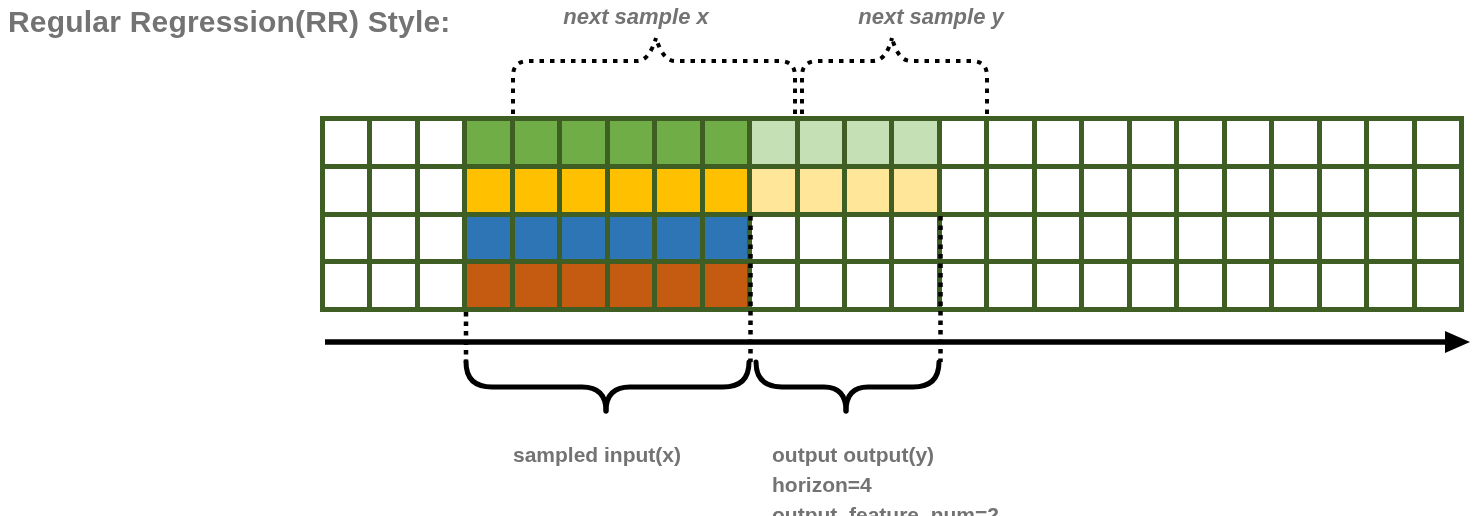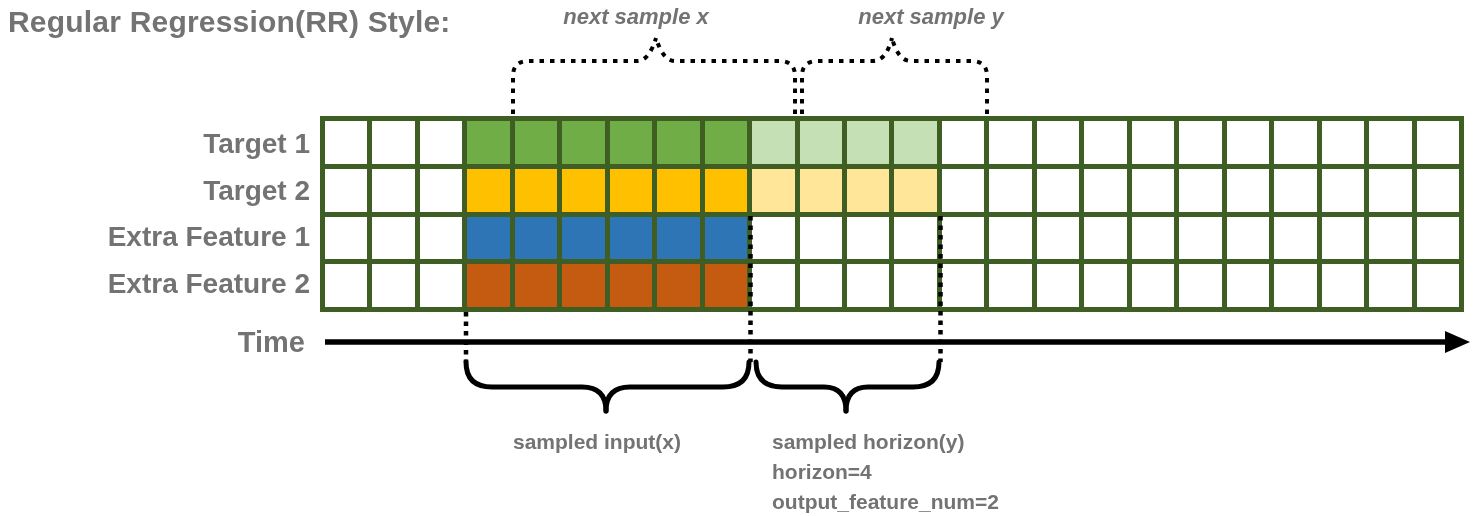--- a/index.html
+++ b/index.html
@@ -31,143 +31,136 @@
     justify-items:end; padding:5px 0;
   }
   .row-label {
     font-size:28px; font-weight:700; white-space:nowrap; line-height:1;
   }
   .time-label {
     position:absolute; left:0; top:326px; width:305px; text-align:right;
     font-size:29px; font-weight:700;
   }
   .bottom-text {
-    position:absolute; top:427px; font-size:21px; font-weight:600;
+    position:absolute; top:440px; font-size:21px; font-weight:600;
     line-height:30px; white-space:nowrap;
   }
   #input-anno { left:513px; }
   #output-anno { left:772px; }
 </style>
 </head>
 <body>
 
 <div class="canvas">
 
   <div class="title">Regular Regression(RR) Style:</div>
 
   <div class="top-anno" id="anno-x">next sample x</div>
   <div class="top-anno" id="anno-y">next sample y</div>
 
-  <div class="row-labels" id="row-labels">
-      <div class="row-label">Target 1</div>
-      <div class="row-label">Target 2</div>
-      <div class="row-label">Extra Feature 1</div>
-      <div class="row-label">Extra Feature 2</div>
+
+  <div class="grid" id="grid" style="background: rgb(62, 94, 36);">
+      <div class="cell"></div>
+      <div class="cell"></div>
+      <div class="cell"></div>
+      <div class="cell" style="background: rgb(112, 173, 71);"></div>
+      <div class="cell" style="background: rgb(112, 173, 71);"></div>
+      <div class="cell" style="background: rgb(112, 173, 71);"></div>
+      <div class="cell" style="background: rgb(112, 173, 71);"></div>
+      <div class="cell" style="background: rgb(112, 173, 71);"></div>
+      <div class="cell" style="background: rgb(112, 173, 71);"></div>
+      <div class="cell" style="background: rgb(197, 224, 180);"></div>
+      <div class="cell" style="background: rgb(197, 224, 180);"></div>
+      <div class="cell" style="background: rgb(197, 224, 180);"></div>
+      <div class="cell" style="background: rgb(197, 224, 180);"></div>
+      <div class="cell"></div>
+      <div class="cell"></div>
+      <div class="cell"></div>
+      <div class="cell"></div>
+      <div class="cell"></div>
+      <div class="cell"></div>
+      <div class="cell"></div>
+      <div class="cell"></div>
+      <div class="cell"></div>
+      <div class="cell"></div>
+      <div class="cell"></div>
+      <div class="cell"></div>
+      <div class="cell"></div>
+      <div class="cell"></div>
+      <div class="cell" style="background: rgb(255, 192, 0);"></div>
+      <div class="cell" style="background: rgb(255, 192, 0);"></div>
+      <div class="cell" style="background: rgb(255, 192, 0);"></div>
+      <div class="cell" style="background: rgb(255, 192, 0);"></div>
+      <div class="cell" style="background: rgb(255, 192, 0);"></div>
+      <div class="cell" style="background: rgb(255, 192, 0);"></div>
+      <div class="cell" style="background: rgb(255, 230, 153);"></div>
+      <div class="cell" style="background: rgb(255, 230, 153);"></div>
+      <div class="cell" style="background: rgb(255, 230, 153);"></div>
+      <div class="cell" style="background: rgb(255, 230, 153);"></div>
+      <div class="cell"></div>
+      <div class="cell"></div>
+      <div class="cell"></div>
+      <div class="cell"></div>
+      <div class="cell"></div>
+      <div class="cell"></div>
+      <div class="cell"></div>
+      <div class="cell"></div>
+      <div class="cell"></div>
+      <div class="cell"></div>
+      <div class="cell"></div>
+      <div class="cell"></div>
+      <div class="cell"></div>
+      <div class="cell"></div>
+      <div class="cell" style="background: rgb(46, 117, 182);"></div>
+      <div class="cell" style="background: rgb(46, 117, 182);"></div>
+      <div class="cell" style="background: rgb(46, 117, 182);"></div>
+      <div class="cell" style="background: rgb(46, 117, 182);"></div>
+      <div class="cell" style="background: rgb(46, 117, 182);"></div>
+      <div class="cell" style="background: rgb(46, 117, 182);"></div>
+      <div class="cell"></div>
+      <div class="cell"></div>
+      <div class="cell"></div>
+      <div class="cell"></div>
+      <div class="cell"></div>
+      <div class="cell"></div>
+      <div class="cell"></div>
+      <div class="cell"></div>
+      <div class="cell"></div>
+      <div class="cell"></div>
+      <div class="cell"></div>
+      <div class="cell"></div>
+      <div class="cell"></div>
+      <div class="cell"></div>
+      <div class="cell"></div>
+      <div class="cell"></div>
+      <div class="cell"></div>
+      <div class="cell"></div>
+      <div class="cell" style="background: rgb(197, 90, 17);"></div>
+      <div class="cell" style="background: rgb(197, 90, 17);"></div>
+      <div class="cell" style="background: rgb(197, 90, 17);"></div>
+      <div class="cell" style="background: rgb(197, 90, 17);"></div>
+      <div class="cell" style="background: rgb(197, 90, 17);"></div>
+      <div class="cell" style="background: rgb(197, 90, 17);"></div>
+      <div class="cell"></div>
+      <div class="cell"></div>
+      <div class="cell"></div>
+      <div class="cell"></div>
+      <div class="cell"></div>
+      <div class="cell"></div>
+      <div class="cell"></div>
+      <div class="cell"></div>
+      <div class="cell"></div>
+      <div class="cell"></div>
+      <div class="cell"></div>
+      <div class="cell"></div>
+      <div class="cell"></div>
+      <div class="cell"></div>
+      <div class="cell"></div>
     </div>
 
-  <div class="grid" id="grid" style="background: rgb(62, 94, 36);">
-      <div class="cell"></div>
-      <div class="cell"></div>
-      <div class="cell"></div>
-      <div class="cell" style="background: rgb(112, 173, 71);"></div>
-      <div class="cell" style="background: rgb(112, 173, 71);"></div>
-      <div class="cell" style="background: rgb(112, 173, 71);"></div>
-      <div class="cell" style="background: rgb(112, 173, 71);"></div>
-      <div class="cell" style="background: rgb(112, 173, 71);"></div>
-      <div class="cell" style="background: rgb(112, 173, 71);"></div>
-      <div class="cell" style="background: rgb(197, 224, 180);"></div>
-      <div class="cell" style="background: rgb(197, 224, 180);"></div>
-      <div class="cell" style="background: rgb(197, 224, 180);"></div>
-      <div class="cell" style="background: rgb(197, 224, 180);"></div>
-      <div class="cell"></div>
-      <div class="cell"></div>
-      <div class="cell"></div>
-      <div class="cell"></div>
-      <div class="cell"></div>
-      <div class="cell"></div>
-      <div class="cell"></div>
-      <div class="cell"></div>
-      <div class="cell"></div>
-      <div class="cell"></div>
-      <div class="cell"></div>
-      <div class="cell"></div>
-      <div class="cell"></div>
-      <div class="cell"></div>
-      <div class="cell" style="background: rgb(255, 192, 0);"></div>
-      <div class="cell" style="background: rgb(255, 192, 0);"></div>
-      <div class="cell" style="background: rgb(255, 192, 0);"></div>
-      <div class="cell" style="background: rgb(255, 192, 0);"></div>
-      <div class="cell" style="background: rgb(255, 192, 0);"></div>
-      <div class="cell" style="background: rgb(255, 192, 0);"></div>
-      <div class="cell" style="background: rgb(255, 230, 153);"></div>
-      <div class="cell" style="background: rgb(255, 230, 153);"></div>
-      <div class="cell" style="background: rgb(255, 230, 153);"></div>
-      <div class="cell" style="background: rgb(255, 230, 153);"></div>
-      <div class="cell"></div>
-      <div class="cell"></div>
-      <div class="cell"></div>
-      <div class="cell"></div>
-      <div class="cell"></div>
-      <div class="cell"></div>
-      <div class="cell"></div>
-      <div class="cell"></div>
-      <div class="cell"></div>
-      <div class="cell"></div>
-      <div class="cell"></div>
-      <div class="cell"></div>
-      <div class="cell"></div>
-      <div class="cell"></div>
-      <div class="cell" style="background: rgb(46, 117, 182);"></div>
-      <div class="cell" style="background: rgb(46, 117, 182);"></div>
-      <div class="cell" style="background: rgb(46, 117, 182);"></div>
-      <div class="cell" style="background: rgb(46, 117, 182);"></div>
-      <div class="cell" style="background: rgb(46, 117, 182);"></div>
-      <div class="cell" style="background: rgb(46, 117, 182);"></div>
-      <div class="cell"></div>
-      <div class="cell"></div>
-      <div class="cell"></div>
-      <div class="cell"></div>
-      <div class="cell"></div>
-      <div class="cell"></div>
-      <div class="cell"></div>
-      <div class="cell"></div>
-      <div class="cell"></div>
-      <div class="cell"></div>
-      <div class="cell"></div>
-      <div class="cell"></div>
-      <div class="cell"></div>
-      <div class="cell"></div>
-      <div class="cell"></div>
-      <div class="cell"></div>
-      <div class="cell"></div>
-      <div class="cell"></div>
-      <div class="cell" style="background: rgb(197, 90, 17);"></div>
-      <div class="cell" style="background: rgb(197, 90, 17);"></div>
-      <div class="cell" style="background: rgb(197, 90, 17);"></div>
-      <div class="cell" style="background: rgb(197, 90, 17);"></div>
-      <div class="cell" style="background: rgb(197, 90, 17);"></div>
-      <div class="cell" style="background: rgb(197, 90, 17);"></div>
-      <div class="cell"></div>
-      <div class="cell"></div>
-      <div class="cell"></div>
-      <div class="cell"></div>
-      <div class="cell"></div>
-      <div class="cell"></div>
-      <div class="cell"></div>
-      <div class="cell"></div>
-      <div class="cell"></div>
-      <div class="cell"></div>
-      <div class="cell"></div>
-      <div class="cell"></div>
-      <div class="cell"></div>
-      <div class="cell"></div>
-      <div class="cell"></div>
-    </div>
-
-  <div class="time-label">Time</div>
 
   <svg class="overlay" width="1476" height="516" viewBox="0 0 1476 516">
 
     <g fill="none" stroke="#000000" stroke-width="4" stroke-dasharray="4.5 6">
       <path d="M 513 114 L 513 76 Q 513 61 529 61 L 637 61 Q 649 61 656 38"></path>
       <path d="M 795 114 L 795 76 Q 795 61 779 61 L 675 61 Q 663 61 656 38"></path>
     </g>
 
     <g fill="none" stroke="#000000" stroke-width="4" stroke-dasharray="4.5 6">
       <path d="M 802 114 L 802 76 Q 802 61 818 61 L 873 61 Q 886 61 892 38"></path>
@@ -193,18 +186,18 @@
     <g fill="none" stroke="#000000" stroke-width="5" stroke-linecap="round">
       <path d="M 756 362 Q 756 387 782 387 L 824 387 Q 846 387 846 411"></path>
       <path d="M 939 362 Q 939 387 913 387 L 868 387 Q 846 387 846 411"></path>
     </g>
   </svg>
 
   <div class="bottom-text" id="input-anno">
     <div>sampled input(x)</div>
   </div>
   <div class="bottom-text" id="output-anno">
-    <div>sampled horizon(y)</div>
+    <div>output output(y)</div>
     <div>horizon=4</div>
     <div>output_feature_num=2</div>
   </div>
 
 </div>
 
 </body></html>

